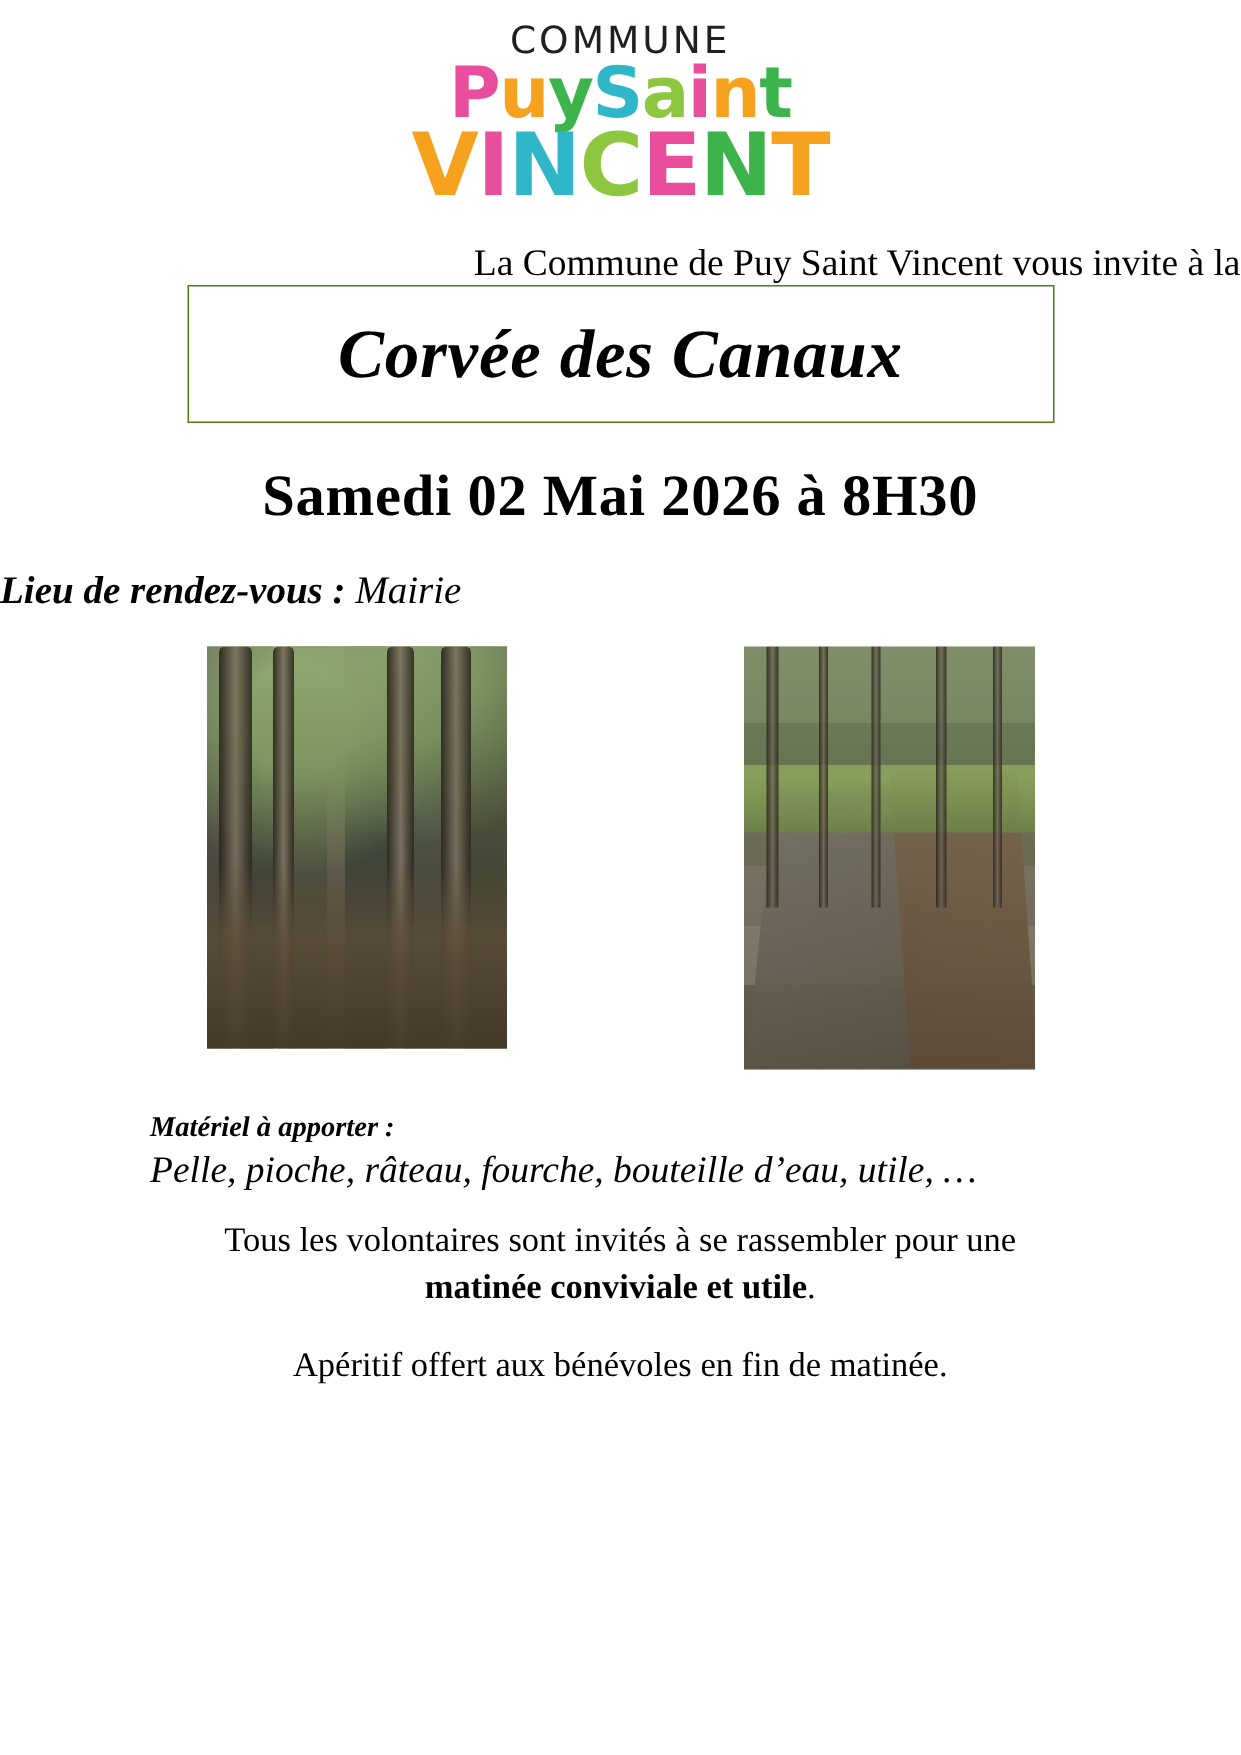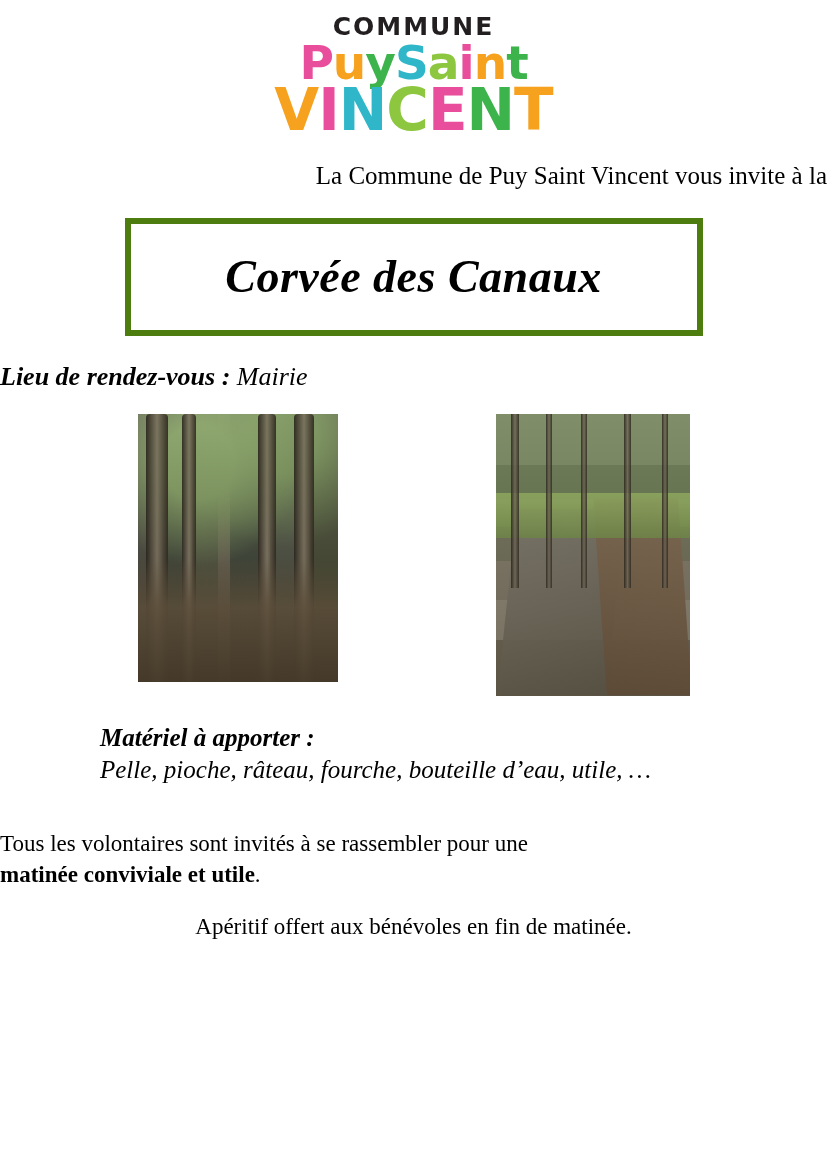--- a/index.html
+++ b/index.html
@@ -24,21 +24,21 @@
   }
 
   
   .logo-block {
     width: 100%;
     text-align: center;
     padding-top: 14px;
   }
   .logo-commune {
     font-family: "DejaVu Sans", sans-serif;
-    font-weight: bold;
+    font-weight: normal;
     font-size: 25px;
     letter-spacing: 2px;
     color: #231f20;
     line-height: 1;
   }
   .logo-word1, .logo-word2 {
     font-family: "DejaVu Sans", sans-serif;
     font-weight: bold;
     line-height: 0.92;
     letter-spacing: -1px;
@@ -57,24 +57,24 @@
   
   .invite-line {
     text-align: right;
     font-size: 25px;
     margin-top: 24px;
     font-family: "Liberation Serif", serif;
   }
 
   
   .title-box {
-    margin: 28px auto 0 auto;
+    margin: 0 auto 0 auto;
     width: 578px;
-    height: 118px;
-    border: 6px solid #4d7c0f;
+    height: 92px;
+    border: 1px solid #4d7c0f;
     display: flex;
     align-items: center;
     justify-content: center;
     box-sizing: border-box;
   }
   .title-box .title {
     font-family: "Liberation Serif", serif;
     font-style: italic;
     font-weight: bold;
     font-size: 46px;
@@ -194,31 +194,32 @@
     z-index: 1;
   }
 
   
   .material {
     margin: 28px 0 0 100px;
   }
   .material-title {
     font-weight: bold;
     font-style: italic;
-    font-size: 25px;
+    font-size: 19px;
   }
   .material-list {
     font-style: italic;
     font-size: 25px;
     margin-top: 4px;
   }
 
   
   .closing {
-    margin-top: 44px;
+    margin-top: 16px;
+    text-align: center;
     font-size: 23px;
     line-height: 1.35;
   }
   .closing .strong { font-weight: bold; }
   .closing-2 {
     margin-top: 24px;
     text-align: center;
     font-size: 23px;
   }
 </style>
@@ -236,20 +237,21 @@
       <span style="color:#f6a21e">V</span><span style="color:#e94e9c">I</span><span style="color:#2fb7c9">N</span><span style="color:#8dc63f">C</span><span style="color:#e94e9c">E</span><span style="color:#3cb44b">N</span><span style="color:#f6a21e">T</span>
     </div>
   </div>
 
   <div class="invite-line">La Commune de Puy Saint Vincent vous invite à la</div>
 
   <div class="title-box">
     <div class="title">Corvée des Canaux</div>
   </div>
 
+  <div class="date-line">Samedi 02 Mai 2026 à 8H30</div>
 
   <div class="meeting-line">
     <span class="meeting-label">Lieu de rendez-vous :</span>
     <span class="meeting-value">Mairie</span>
   </div>
 
   <div class="photos">
     <div class="photo photo-left">
       <div class="trunk" style="left:4%; width:11%;"></div>
       <div class="trunk" style="left:22%; width:7%;"></div>

